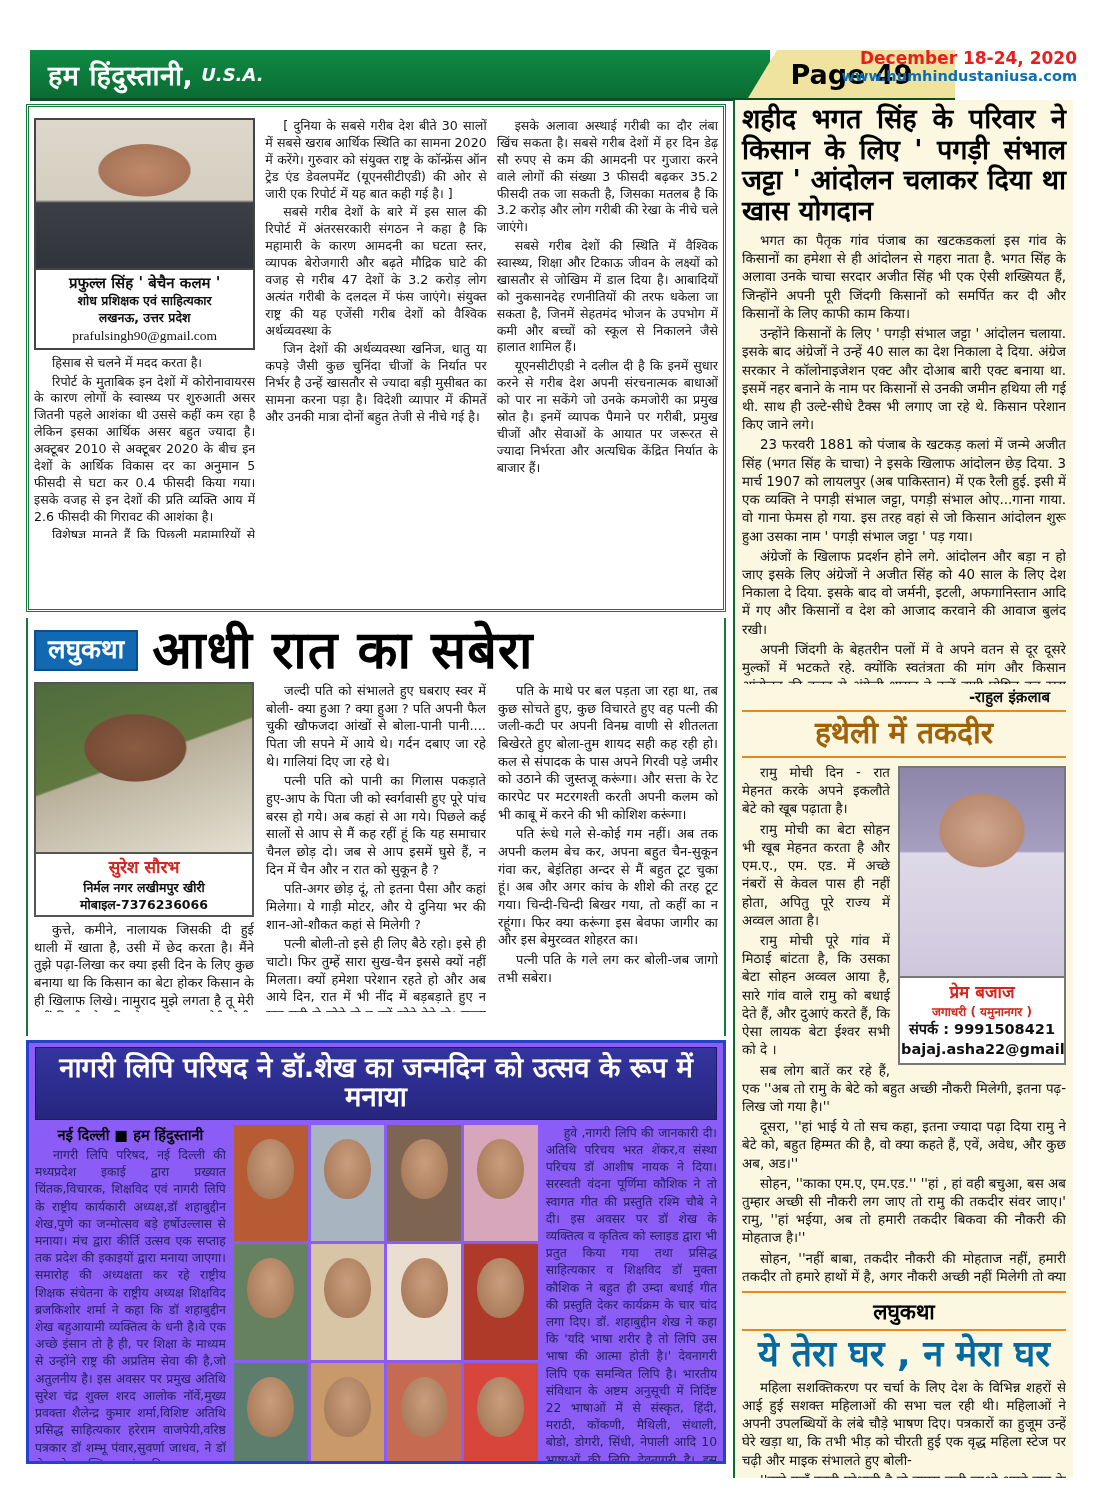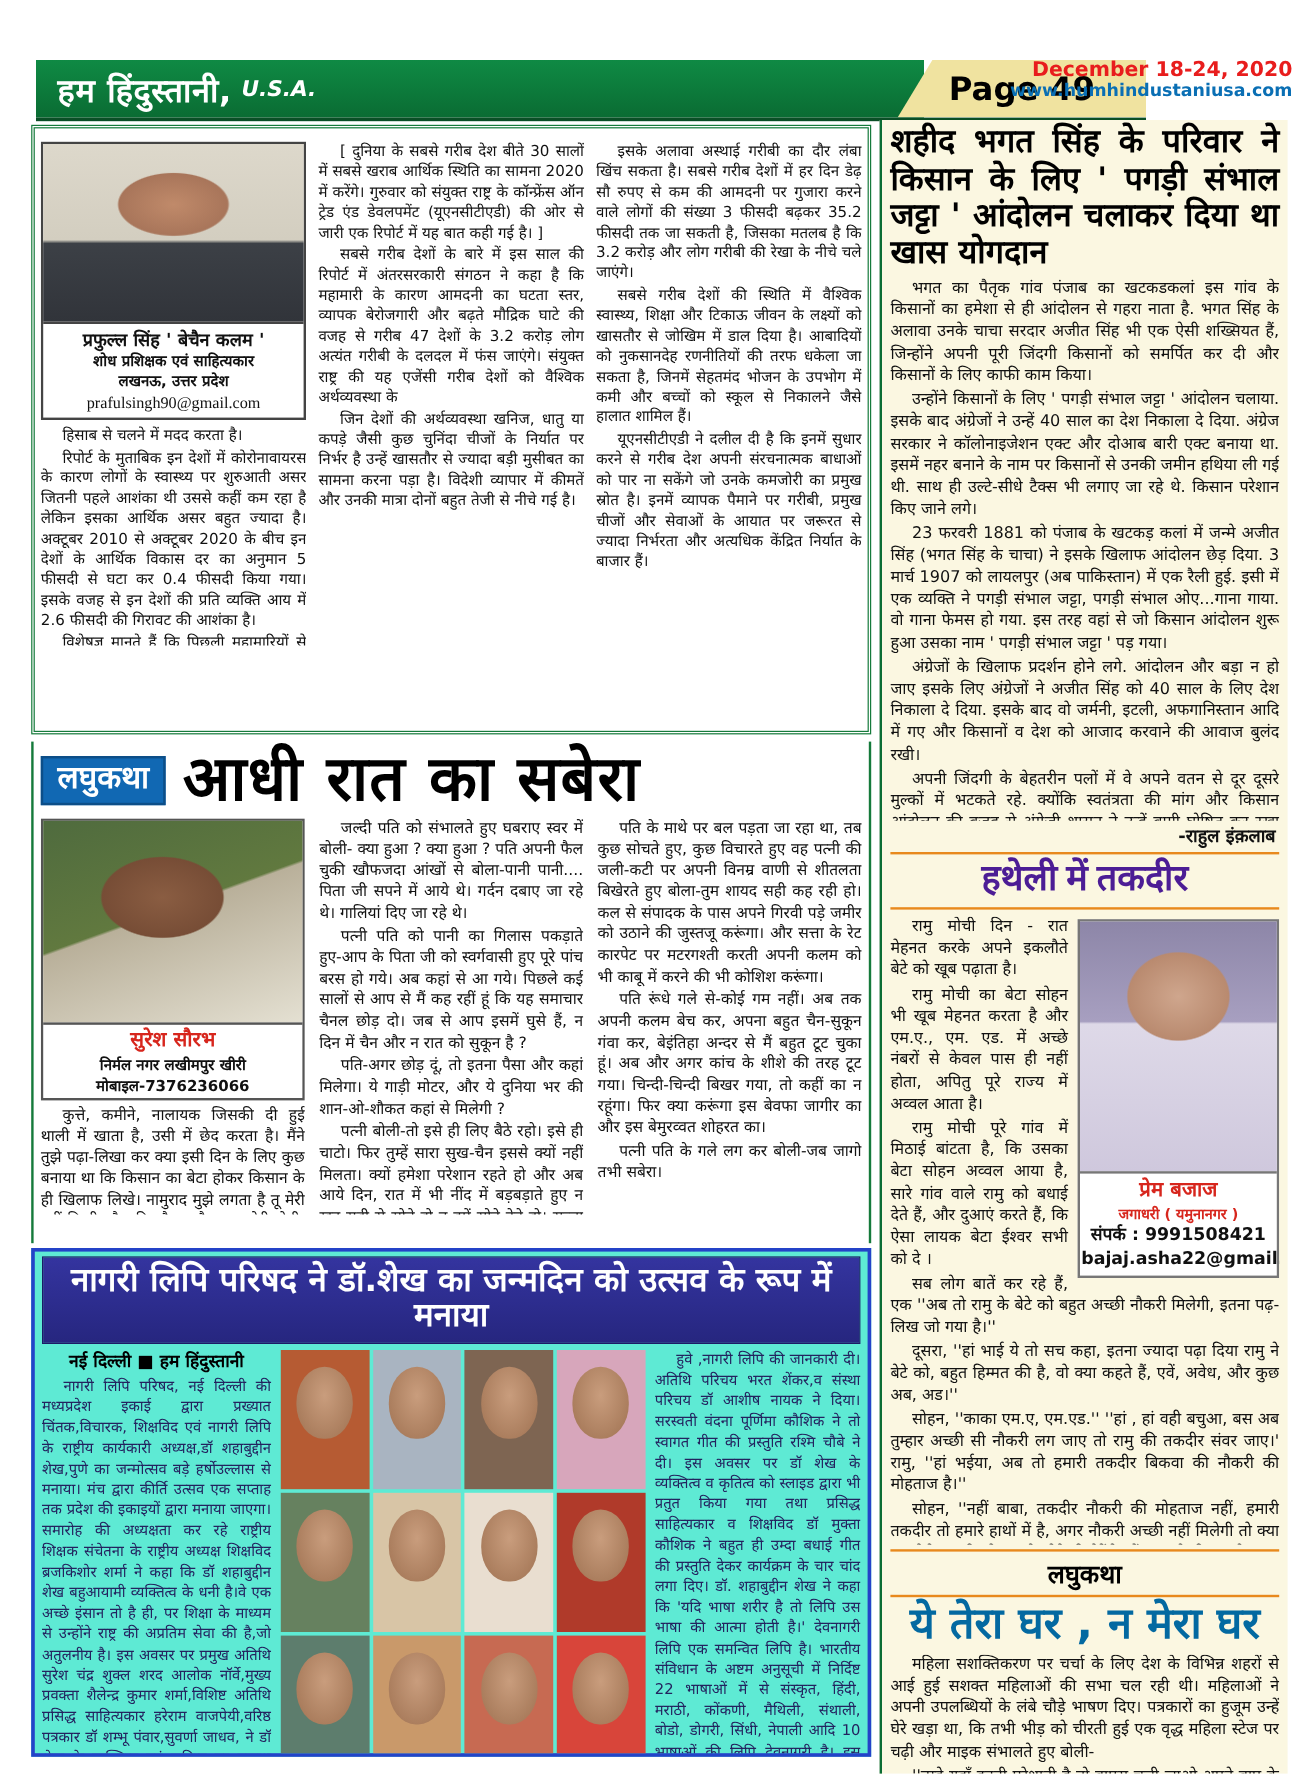--- a/index.html
+++ b/index.html
@@ -72,21 +72,21 @@
   .author-card2 { border:2px solid #555; margin-bottom:4px; }
   .author-card2 .photo { height:168px; background:
       radial-gradient(ellipse 40% 34% at 46% 38%, #8a5d42 0%, #774d36 58%, rgba(0,0,0,0) 60%),
       linear-gradient(160deg,#4f6b3e 0%,#61793f 45%,#b9b09a 46%,#e4e0d2 100%); }
   .author-card2 .cap { border-top:2px solid #555; text-align:center; padding:2px; }
   .cap-name-red { color:#d7261d; font-weight:bold; font-size:17px; }
 
   
   .art3 {
     position:absolute; top:1040px; left:26px; width:700px; height:424px;
-    border:3px solid #2443c8; background:#5eead4; padding:4px 6px; overflow:hidden;
+    border:3px solid #2443c8; background:#8b5cf6; padding:4px 6px; overflow:hidden;
   }
   .art3-banner {
     background:linear-gradient(180deg,#34349f 0%,#26267f 100%);
     border:1px solid #1b1b66; color:#fff; font-weight:bold; font-size:27.5px;
     text-align:center; padding:5px 2px 8px; line-height:1.05; margin-bottom:5px;
   }
   .art3-row { display:flex; gap:8px; height:350px; overflow:hidden; color:#23235f; }
   .art3-left { width:196px; font-size:12.3px; line-height:1.4; overflow:hidden; }
   .art3-right { width:176px; font-size:12.3px; line-height:1.4; overflow:hidden; }
   .dateline { text-align:center; font-weight:bold; font-size:14.5px; color:#000; margin-bottom:2px; }
@@ -105,23 +105,23 @@
   .cell:nth-child(11){background:#c76a52;} .cell:nth-child(12){background:#d8453a;}
 
   
   .rightcol {
     position:absolute; top:100px; left:733px; width:340px; height:1378px;
     background:#fbf7e1; padding:4px 7px; overflow:hidden;
     border-left:2px solid #0a6c33;
   }
   .r1-headline { font-size:27px; font-weight:bold; line-height:1.13; color:#000; text-align:justify; }
   .r-body { font-size:13.4px; line-height:1.36; margin-top:6px; }
-  .byline { text-align:right; font-weight:bold; font-size:15px; margin:2px 3px 4px; }
+  .byline { text-align:right; font-weight:bold; font-size:15px; margin:2px 16px 4px; }
   .sec-rule { height:2px; background:#e8891d; margin:4px 0; }
-  .r2-title { color:#4c1d95; font-weight:bold; font-size:30px; text-align:center; line-height:1; padding:2px 0 4px;font-family:Liberation Serif, serif; }
+  .r2-title { color:#a16207; font-weight:bold; font-size:30px; text-align:center; line-height:1; padding:2px 0 4px; }
   .float-card { float:right; width:168px; border:2px solid #777; background:#fff; margin:2px 0 4px 8px; }
   .float-card .photo { height:208px; background:
       radial-gradient(ellipse 44% 30% at 50% 30%, #cfa68d 0%, #b98a6f 58%, rgba(0,0,0,0) 60%),
       linear-gradient(180deg,#8d86a8 0%,#a79fc0 40%,#ded9e8 41%,#cfc8dd 100%); }
   .float-card .cap { border-top:2px solid #777; text-align:center; padding:3px 1px; }
   .cap-city { color:#d7261d; font-weight:bold; font-size:12px; }
   .cap-contact { font-weight:bold; font-size:14.5px; }
   .r3-tag { text-align:center; font-weight:bold; font-size:21px; color:#000; }
   .r3-title { text-align:center; font-weight:bold; font-size:36px; color:#0369a1; line-height:1.05; margin:0 0 6px; }
 </style>

